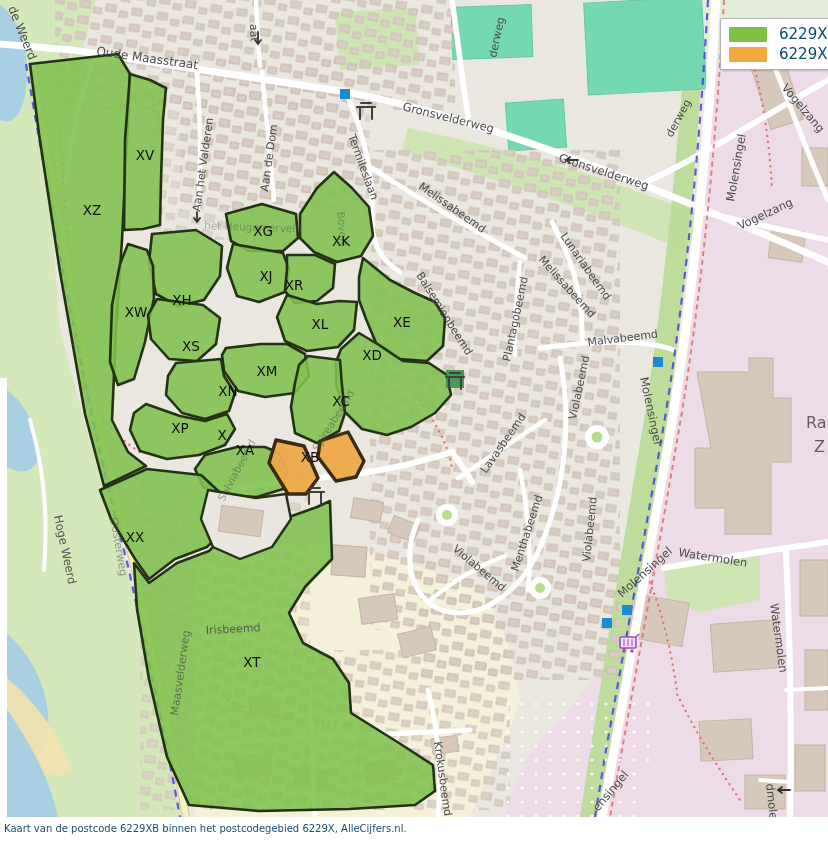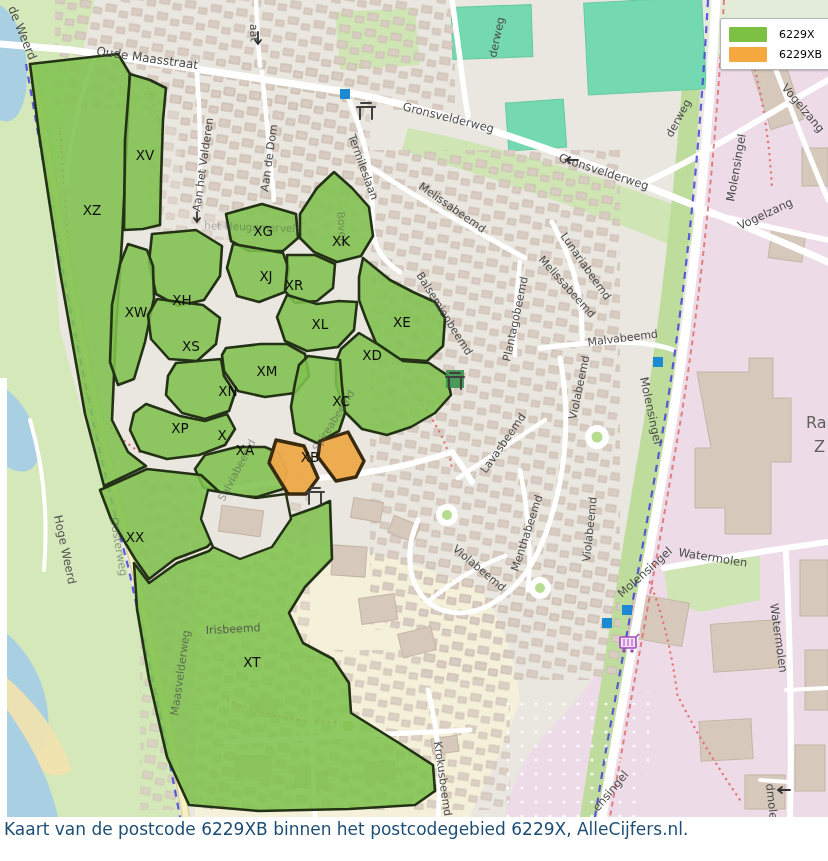--- a/index.html
+++ b/index.html
@@ -13,23 +13,23 @@
   .enclave{fill:#e9e6df;stroke:#233214;stroke-width:2.4;stroke-linejoin:round;}
   .road{fill:none;stroke:#ffffff;stroke-linecap:round;stroke-linejoin:round;}
   .bld{fill:#d6c9bc;stroke:#c4b4a4;stroke-width:1;}
   .redpath{fill:none;stroke:#e57373;stroke-width:2.4;stroke-dasharray:.1 6;stroke-linecap:round;}
   .bluedash{fill:none;stroke:#4242da;stroke-width:2.2;stroke-dasharray:7 6;opacity:.85;}
   .reddash{fill:none;stroke:#e06666;stroke-width:2;stroke-dasharray:5 4;opacity:.8;}
   #legend{position:absolute;left:720px;top:18px;background:#fff;border:1px solid #b3b3b3;border-radius:2px;
     padding:5px 10px 5px 8px;box-shadow:0 1px 2px rgba(0,0,0,.2);}
   .lg-row{display:flex;align-items:center;height:20px;}
   .lg-swatch{width:38px;height:15px;margin-right:12px;border-radius:1px;flex:0 0 auto;}
-  .lg-label{font-size:11px;color:#000000;white-space:nowrap;}
+  .lg-label{font-size:15px;color:#0c4a6e;white-space:nowrap;}
   #caption{position:absolute;left:0;top:817px;width:828px;height:44px;background:#fff;color:#1d4d74;
-    font-size:17px;line-height:20px;padding:2px 0 0 4px;box-sizing:border-box;}
+    font-size:10px;line-height:20px;padding:2px 0 0 4px;box-sizing:border-box;}
 </style>
 </head>
 <body>
 
 <div id="app">
   <div id="mapwrap">
   <svg id="map" width="828" height="817" viewBox="0 0 828 817" xmlns="http://www.w3.org/2000/svg">
     <defs>
       <pattern id="bldp" width="26" height="16" patternUnits="userSpaceOnUse" patternTransform="rotate(9)">
         <rect x="2" y="3" width="10" height="7" fill="#d9cdc3" stroke="#c7b8ab" stroke-width="0.8"></rect>

